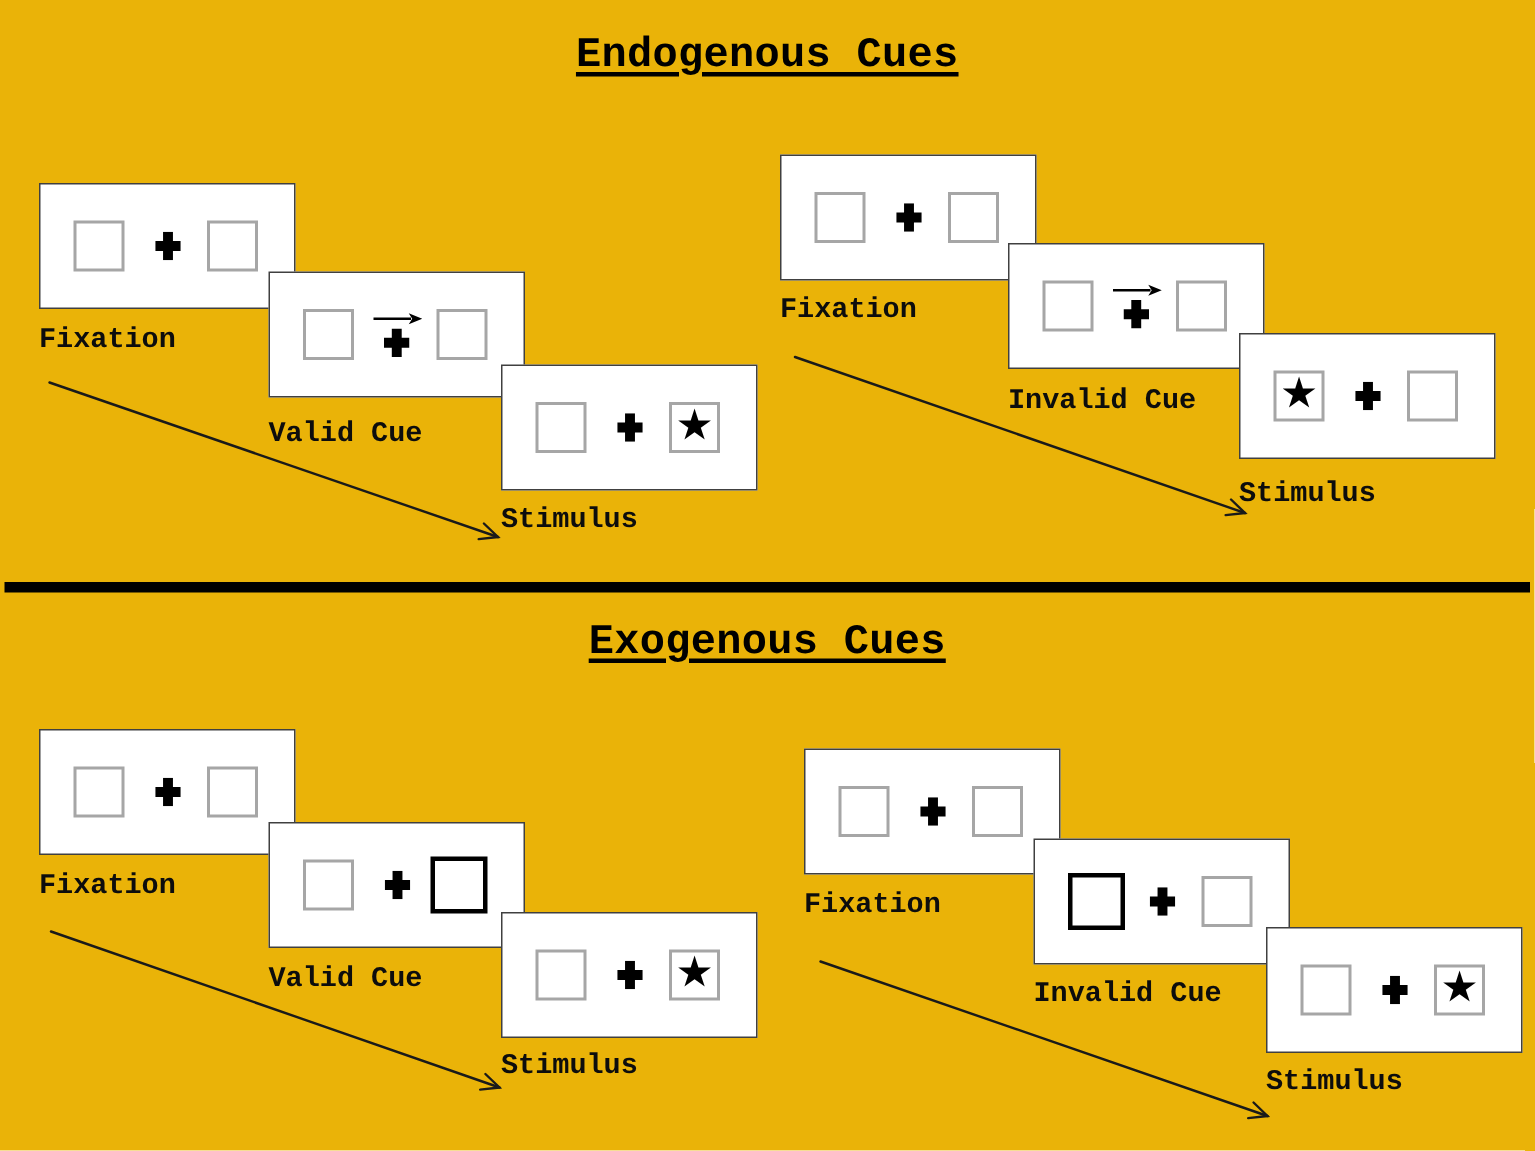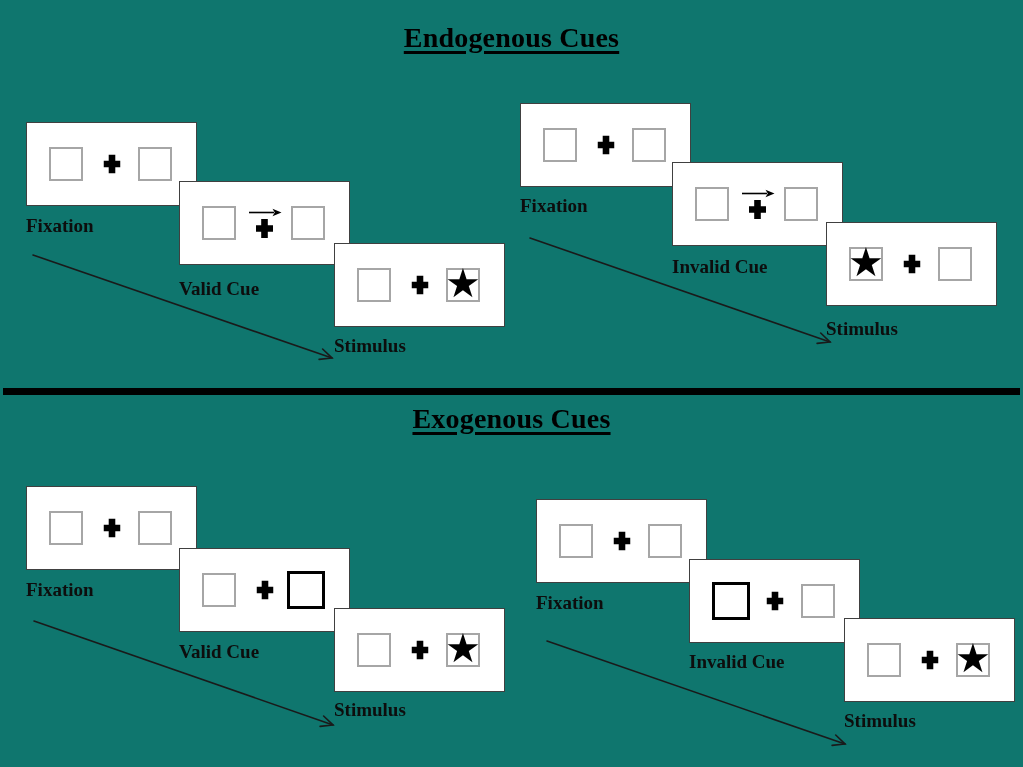--- a/index.html
+++ b/index.html
@@ -1,18 +1,18 @@
 <!DOCTYPE html>
 <html><head>
 <meta charset="utf-8">
 <style>
   html,body{margin:0;padding:0;background:#fff;}
   #canvas{
-    position:relative;width:1023px;height:767px;background:#0f766e;overflow:hidden;
-    font-family:Liberation Serif, serif;color:#000;
+    position:relative;width:1023px;height:767px;background:#eab308;overflow:hidden;
+    font-family:Liberation Mono, monospace;color:#000;
   }
   .sec-title{
     position:absolute;left:0;width:100%;text-align:center;
     font-size:28px;font-weight:bold;color:#000;
     text-decoration:underline;text-decoration-thickness:2.5px;text-underline-offset:4px;
     letter-spacing:0.2px;
   }
   .divider{position:absolute;left:3px;right:3px;top:388px;height:7px;background:#000;}
   .panel{
     position:absolute;width:171px;height:84px;background:#fff;
@@ -41,21 +41,21 @@
   .g2p1{left:520px;top:103px}.g2p2{left:672px;top:162px}.g2p3{left:826px;top:222px}
   .g3p1{left:26px;top:486px}.g3p2{left:179px;top:548px}.g3p3{left:334px;top:608px}
   .g4p1{left:536px;top:499px}.g4p2{left:689px;top:559px}.g4p3{left:844px;top:618px}
 </style>
 </head>
 <body>
 
 <div id="canvas">
 
   <div class="sec-title" style="top:22px">Endogenous Cues</div>
-  <div class="sec-title" style="top:403px">Exogenous Cues</div>
+  <div class="sec-title" style="top:413px">Exogenous Cues</div>
   <div class="divider"></div>
 
   <div class="panel g1p1">
     <div class="box box-left"></div>
     <div class="center-sym">
       <svg width="17" height="19" viewBox="0 0 17 19">
           <path d="M5.2 0 h6.6 v6.2 h5.2 v6.6 h-5.2 v6.2 h-6.6 v-6.2 H0 v-6.6 h5.2 Z" fill="#000"></path>
         </svg>
     </div>
     <div class="box box-right"></div>

